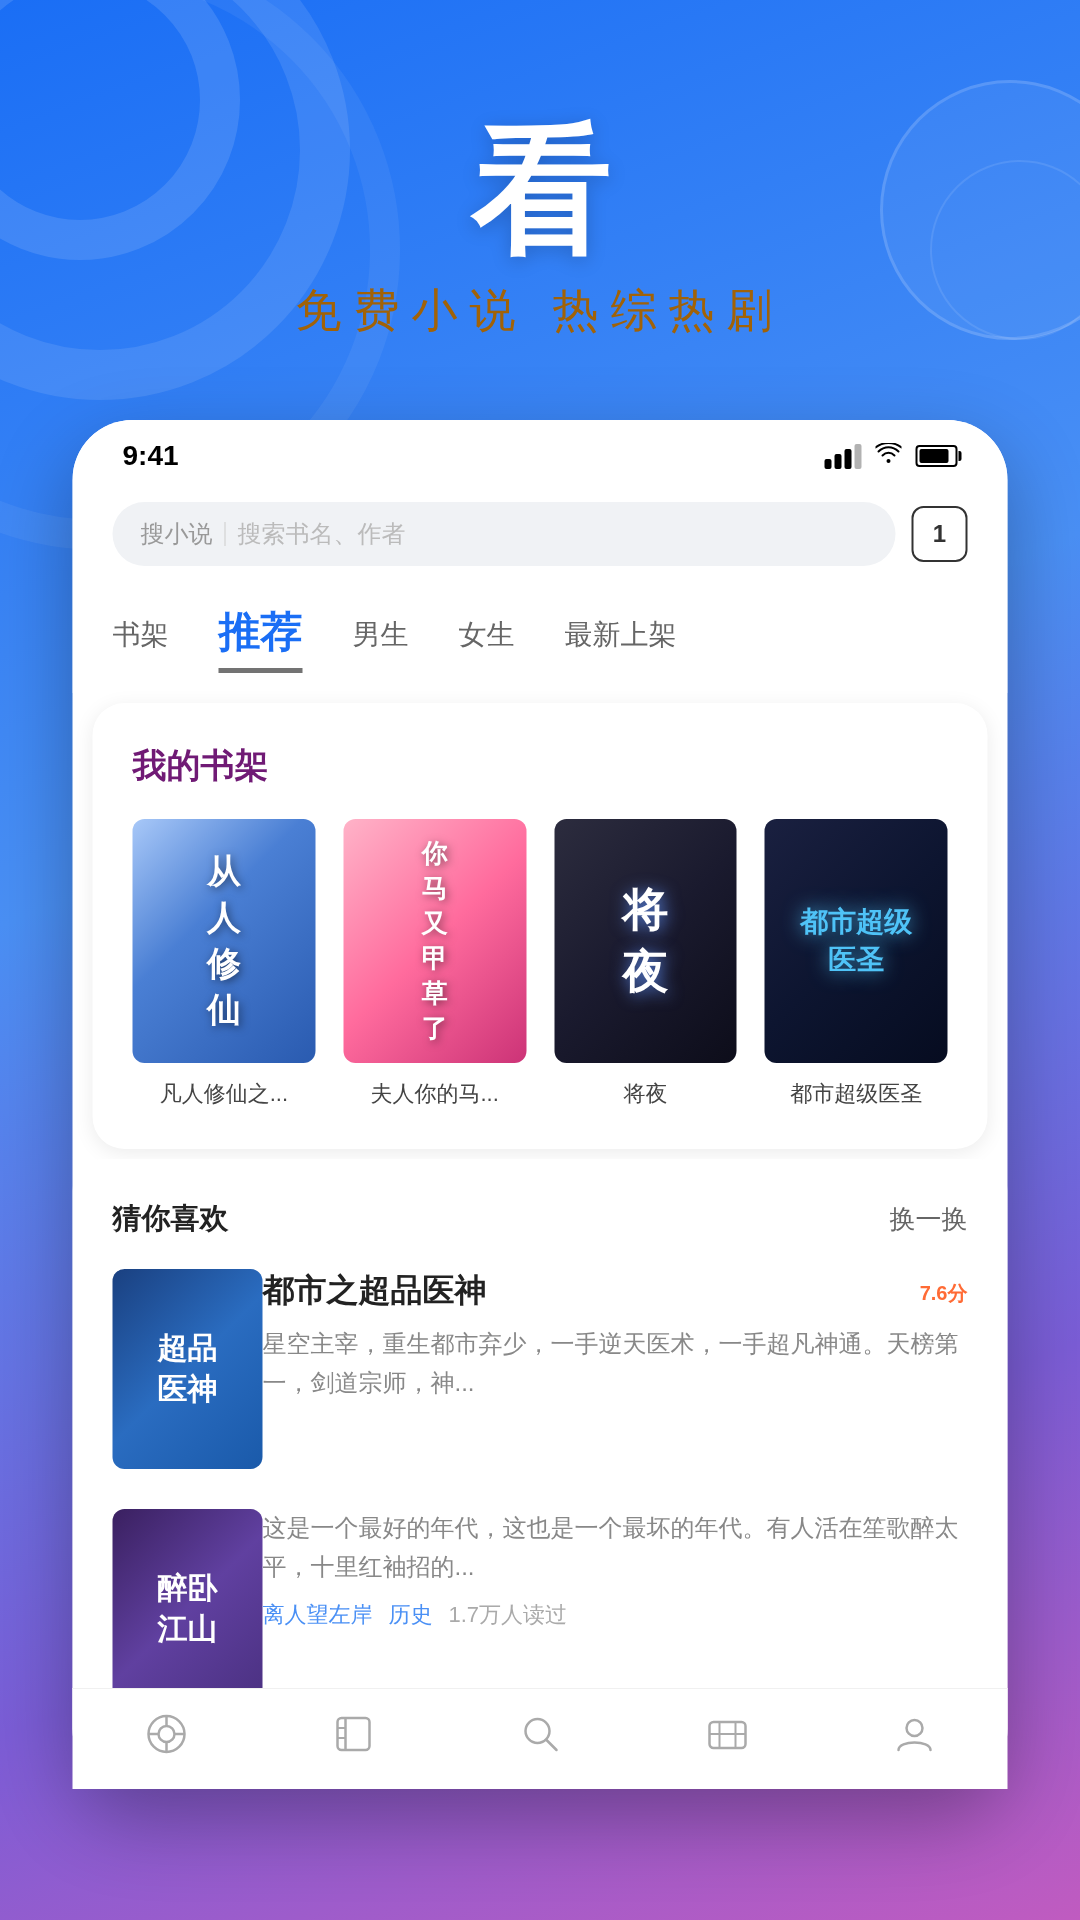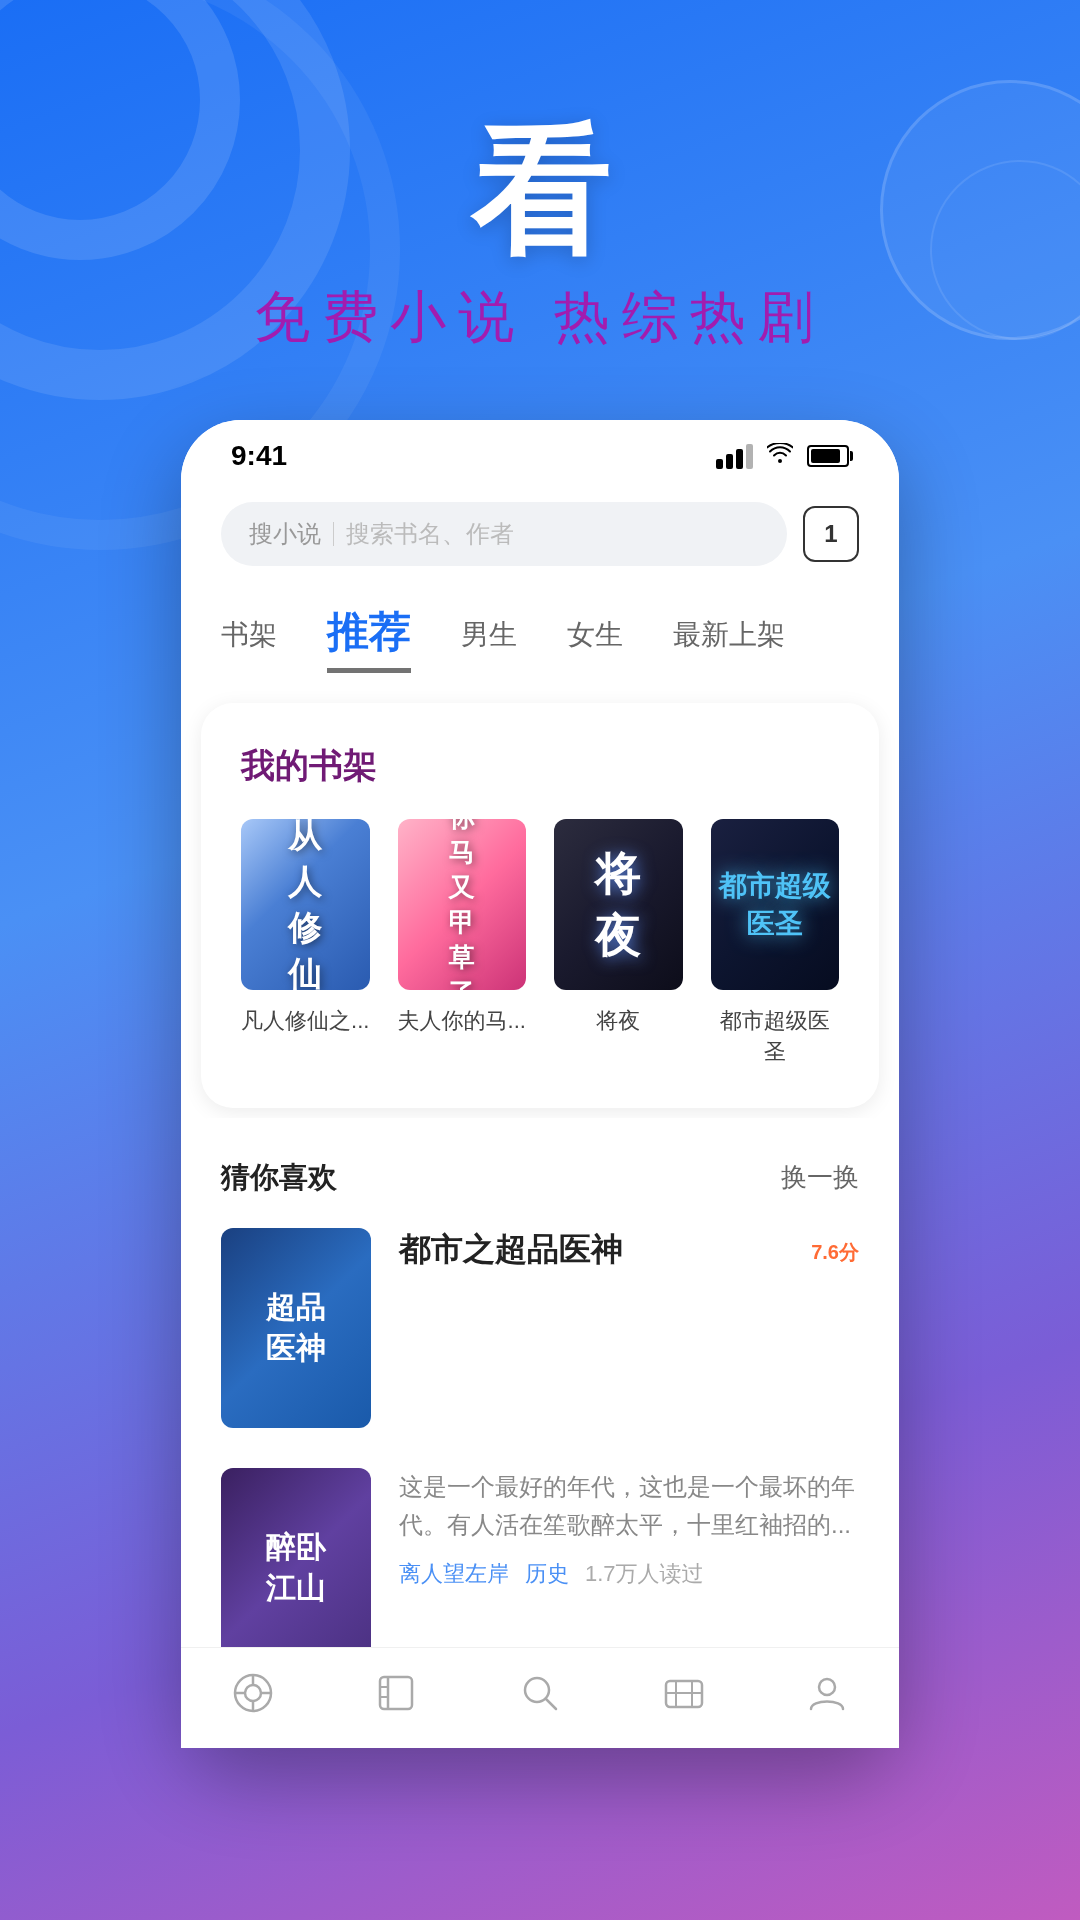--- a/index.html
+++ b/index.html
@@ -55,34 +55,34 @@
     .hero-title {
       font-size: 140px;
       font-weight: 900;
       color: white;
       letter-spacing: -4px;
       line-height: 1;
       text-shadow: 0 4px 20px rgba(0,0,0,0.2);
     }
 
     .hero-subtitle {
-      font-size: 56px;
-      color: #a21caf;
+      font-size: 46px;
+      color: #a16207;
       letter-spacing: 12px;
       margin-top: 20px;
       font-weight: 400;
     }
 
     
     .phone-mockup-wrapper {
       position: absolute;
       top: 420px;
       left: 50%;
       transform: translateX(-50%);
-      width: 718px;
+      width: 935px;
       z-index: 3;
     }
 
     .phone-mockup {
       background: white;
       border-radius: 60px;
       box-shadow: 0 30px 80px rgba(0,0,0,0.3);
       overflow: hidden;
       padding-bottom: 0;
     }
@@ -364,21 +364,20 @@
       color: #222;
     }
 
     .rec-refresh {
       font-size: 26px;
       color: #666;
     }
 
     .rec-item {
       display: flex;
-      gap: 28px;
       margin-bottom: 40px;
       align-items: flex-start;
     }
 
     .rec-cover {
       width: 150px;
       min-width: 150px;
       height: 200px;
       border-radius: 12px;
       overflow: hidden;
@@ -619,20 +618,21 @@
 
       <div class="rec-item">
         <div class="rec-cover rec-cover-1"></div>
         <div class="rec-info">
           <div class="rec-book-header">
             <span class="rec-book-title">都市之超品医神</span>
             <span class="rec-score">
               <span>7.6</span><span style="font-size:20px">分</span>
             </span>
           </div>
+          <div class="rec-desc">星空主宰，重生都市弃少，一手逆天医术，一手超凡神通。天榜第一，剑道宗师，神...</div>
         </div>
       </div>
 
       <div class="rec-item">
         <div class="rec-cover rec-cover-2"></div>
         <div class="rec-info">
           <div class="rec-desc">这是一个最好的年代，这也是一个最坏的年代。有人活在笙歌醉太平，十里红袖招的...</div>
           <div class="rec-tags">
             <span class="rec-tag">离人望左岸</span>
             <span class="rec-tag">历史</span>

